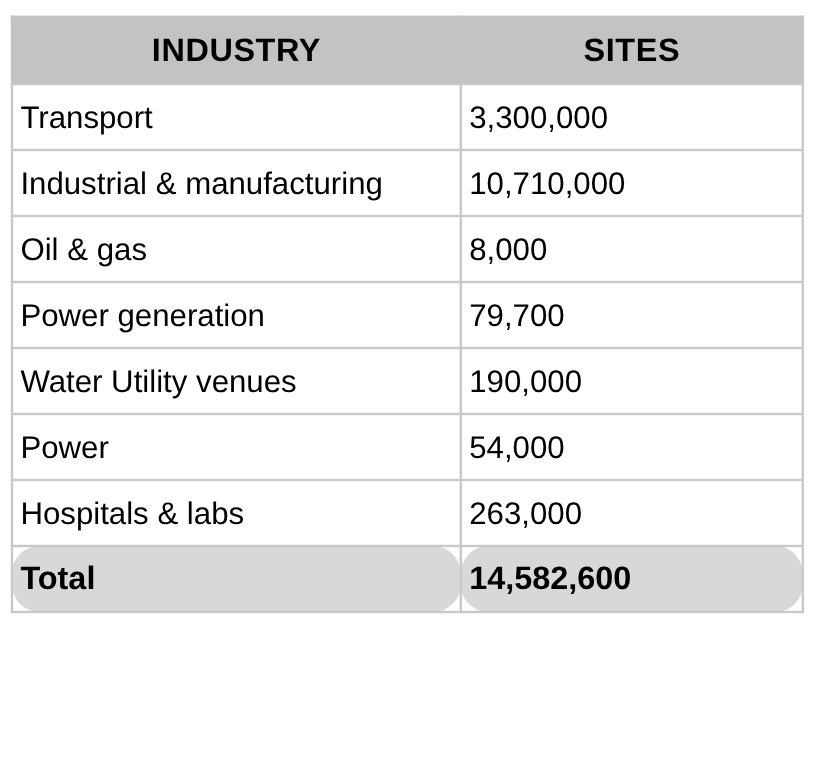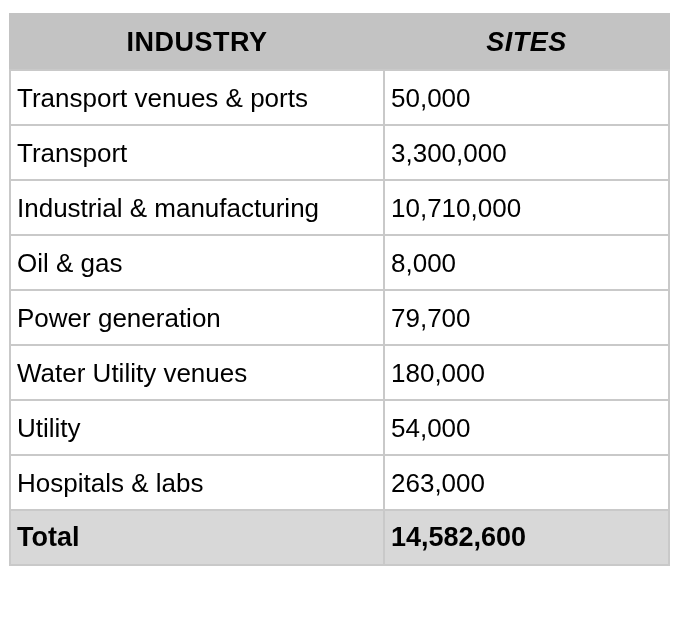--- a/index.html
+++ b/index.html
@@ -44,70 +44,66 @@
     background: #c3c3c3;
     border-color: #c3c3c3;
     border-bottom-color: #c9c9c9;
     font-weight: bold;
     font-size: 27px;
     height: 54px;
     letter-spacing: 0.5px;
   }
   table.sites-table tr.header-row th + th {
     border-left-color: #cecece;
-    font-style: italic;
   }
   table.sites-table tr.total-row td {
     background: #d8d8d8;
     font-weight: bold;
     font-size: 27px;
+    border-radius: 23px;
   }
 </style>
 </head>
 <body>
 
 <div class="stage">
   <table class="sites-table">
     <colgroup>
       <col class="col-industry">
       <col class="col-sites">
     </colgroup>
     <thead>
       <tr class="header-row">
         <th>INDUSTRY</th>
         <th>SITES</th>
       </tr>
     </thead>
     <tbody>
       <tr>
-        <td>Transport venues &amp; ports</td>
-        <td>50,000</td>
-      </tr>
-      <tr>
         <td>Transport</td>
         <td>3,300,000</td>
       </tr>
       <tr>
         <td>Industrial &amp; manufacturing</td>
         <td>10,710,000</td>
       </tr>
       <tr>
         <td>Oil &amp; gas</td>
         <td>8,000</td>
       </tr>
       <tr>
         <td>Power generation</td>
         <td>79,700</td>
       </tr>
       <tr>
         <td>Water Utility venues</td>
-        <td>180,000</td>
+        <td>190,000</td>
       </tr>
       <tr>
-        <td>Utility</td>
+        <td>Power</td>
         <td>54,000</td>
       </tr>
       <tr>
         <td>Hospitals &amp; labs</td>
         <td>263,000</td>
       </tr>
       <tr class="total-row">
         <td>Total</td>
         <td>14,582,600</td>
       </tr>

